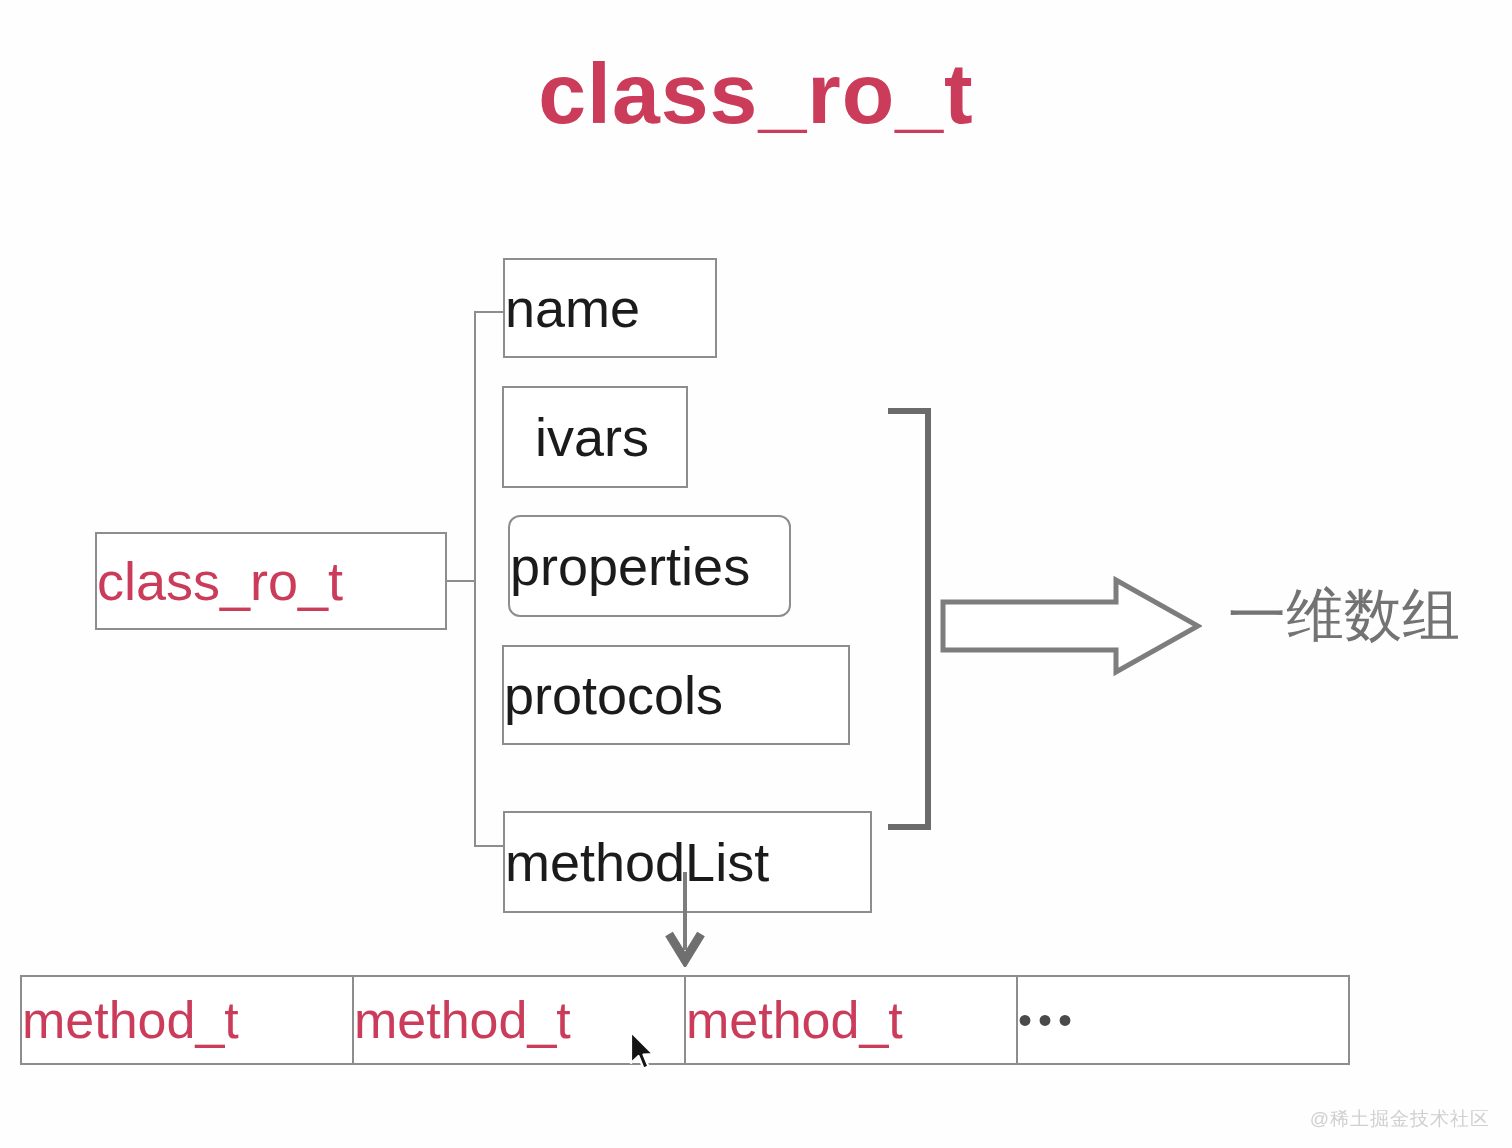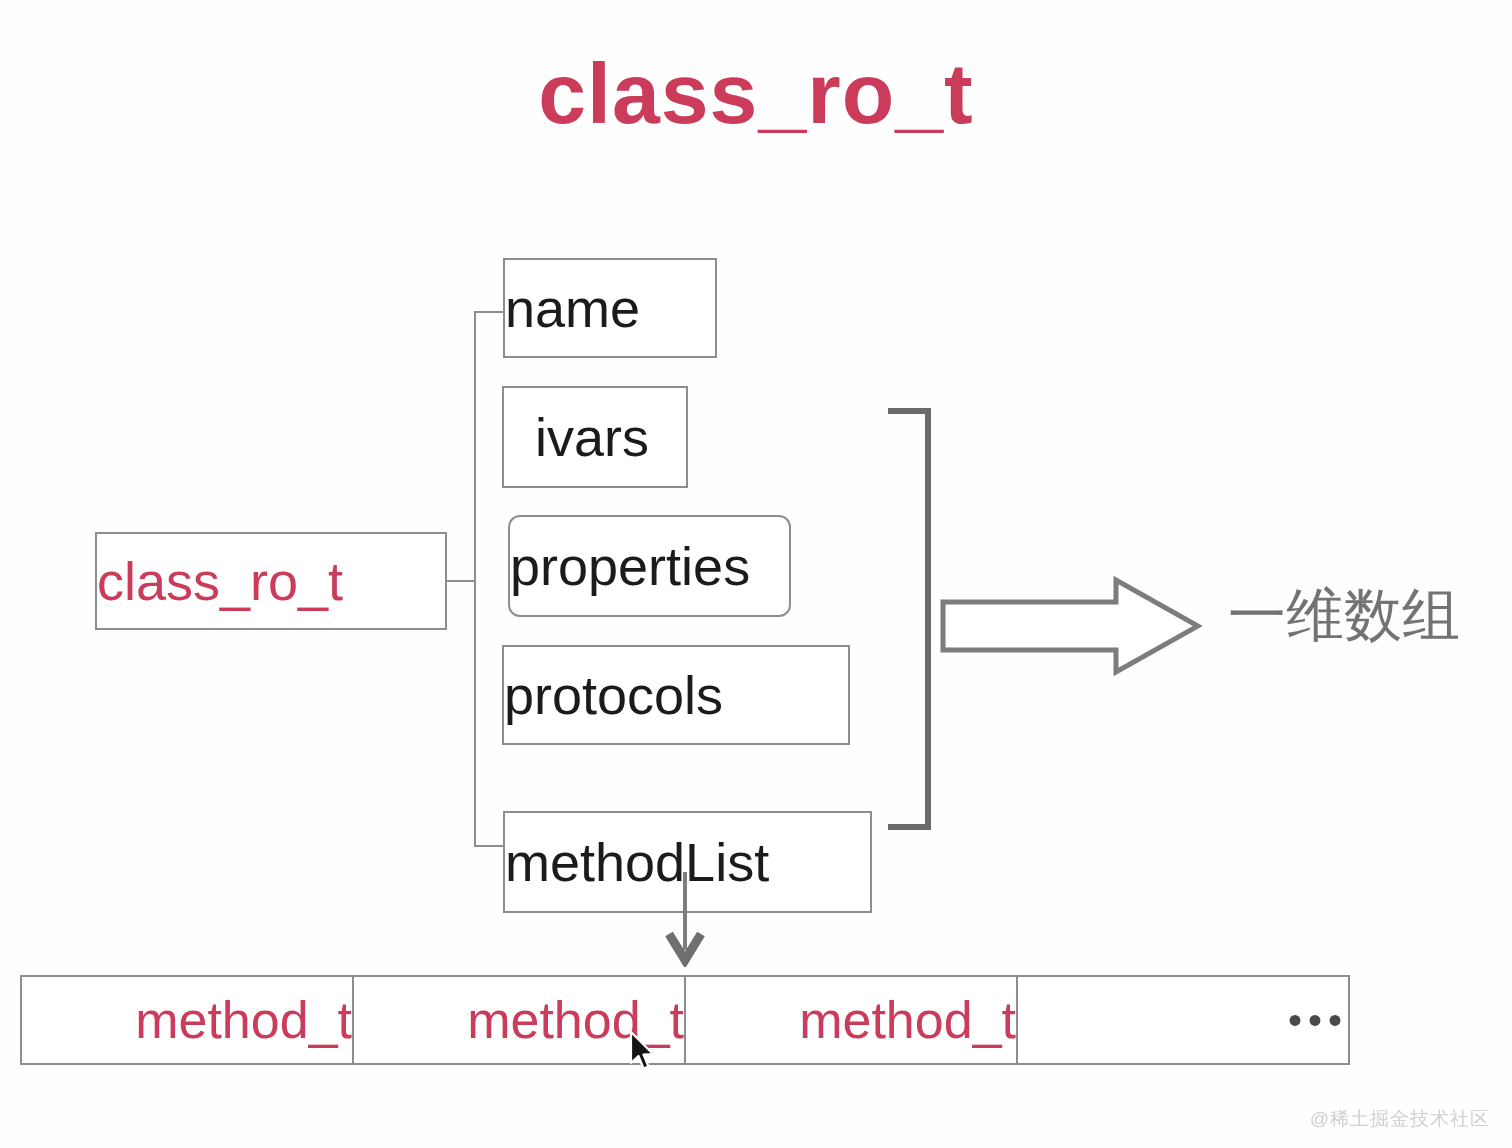--- a/index.html
+++ b/index.html
@@ -160,21 +160,21 @@
     border: 2px solid #8d8d8d;
     display: flex;
     background: #ffffff;
   }
   #array-row .cell {
     flex: 1 1 0;
     box-sizing: border-box;
     border-right: 2px solid #8d8d8d;
     display: flex;
     align-items: center;
-    justify-content: flex-end;
+    justify-content: flex-start;
     font-size: 52px;
     color: #cb3c5b;
     line-height: 1;
     white-space: nowrap;
   }
   #array-row .cell:last-child { border-right: none; }
   #array-row .cell.ellipsis {
     color: #4a4a4a;
     font-size: 40px;
     letter-spacing: 6px;

